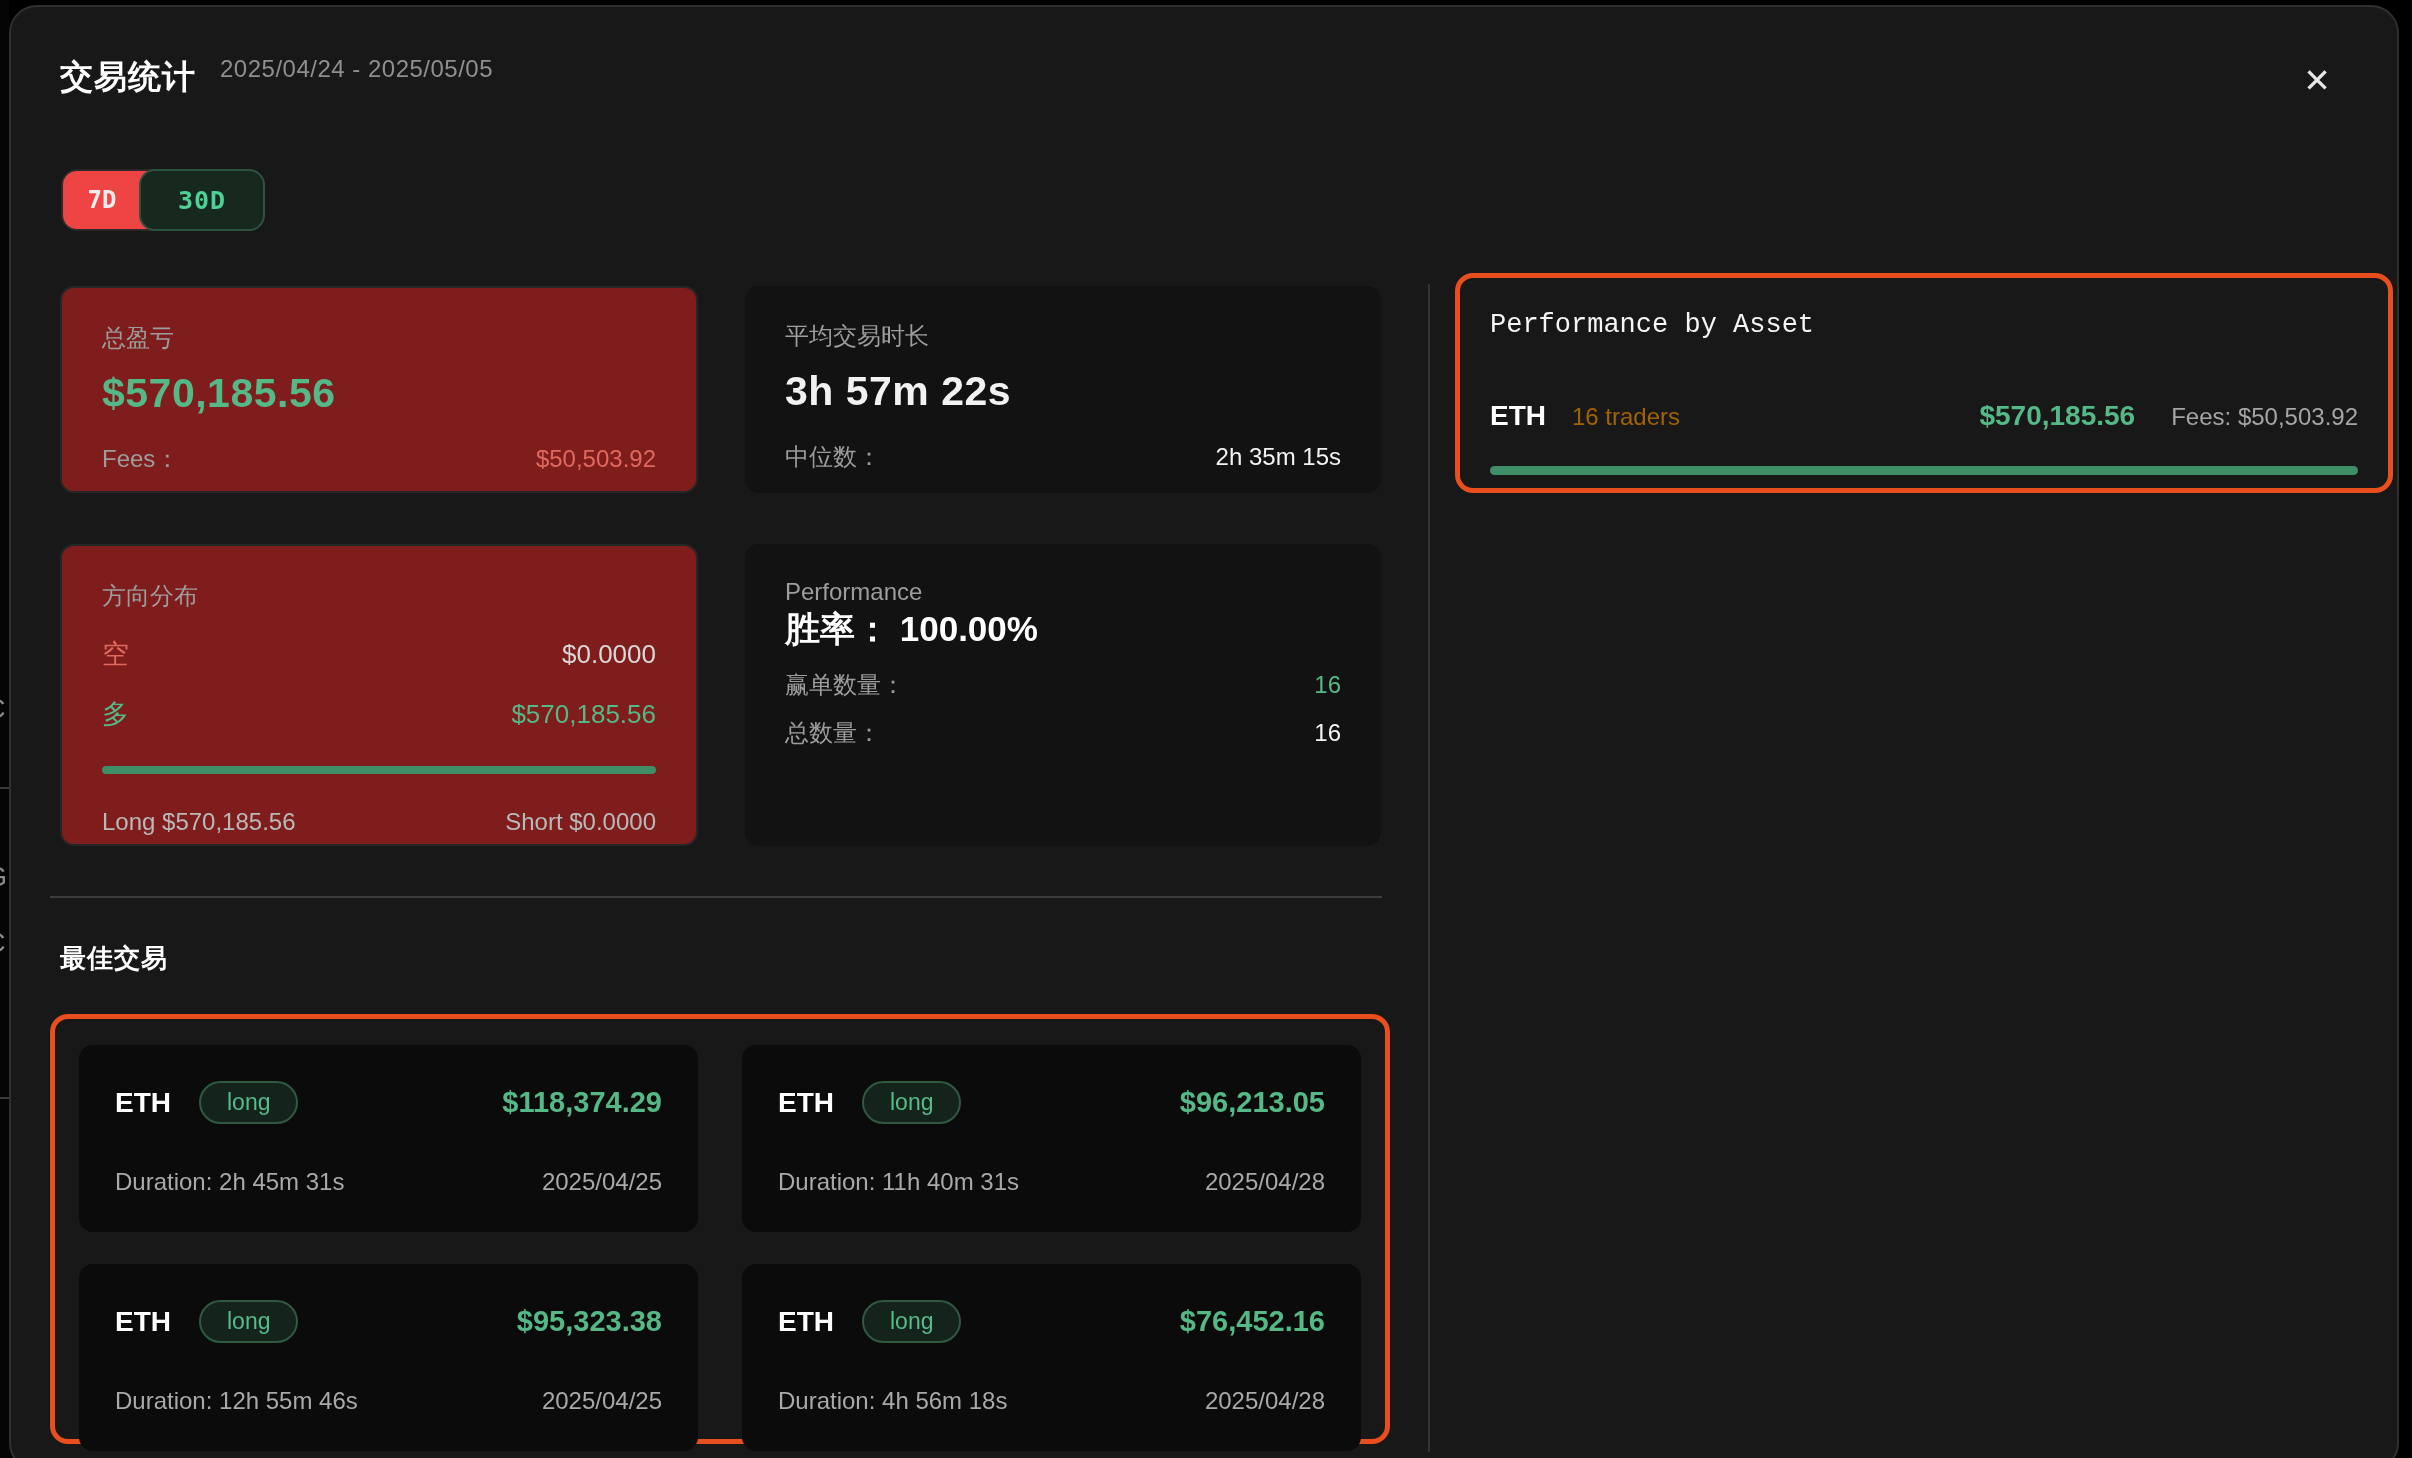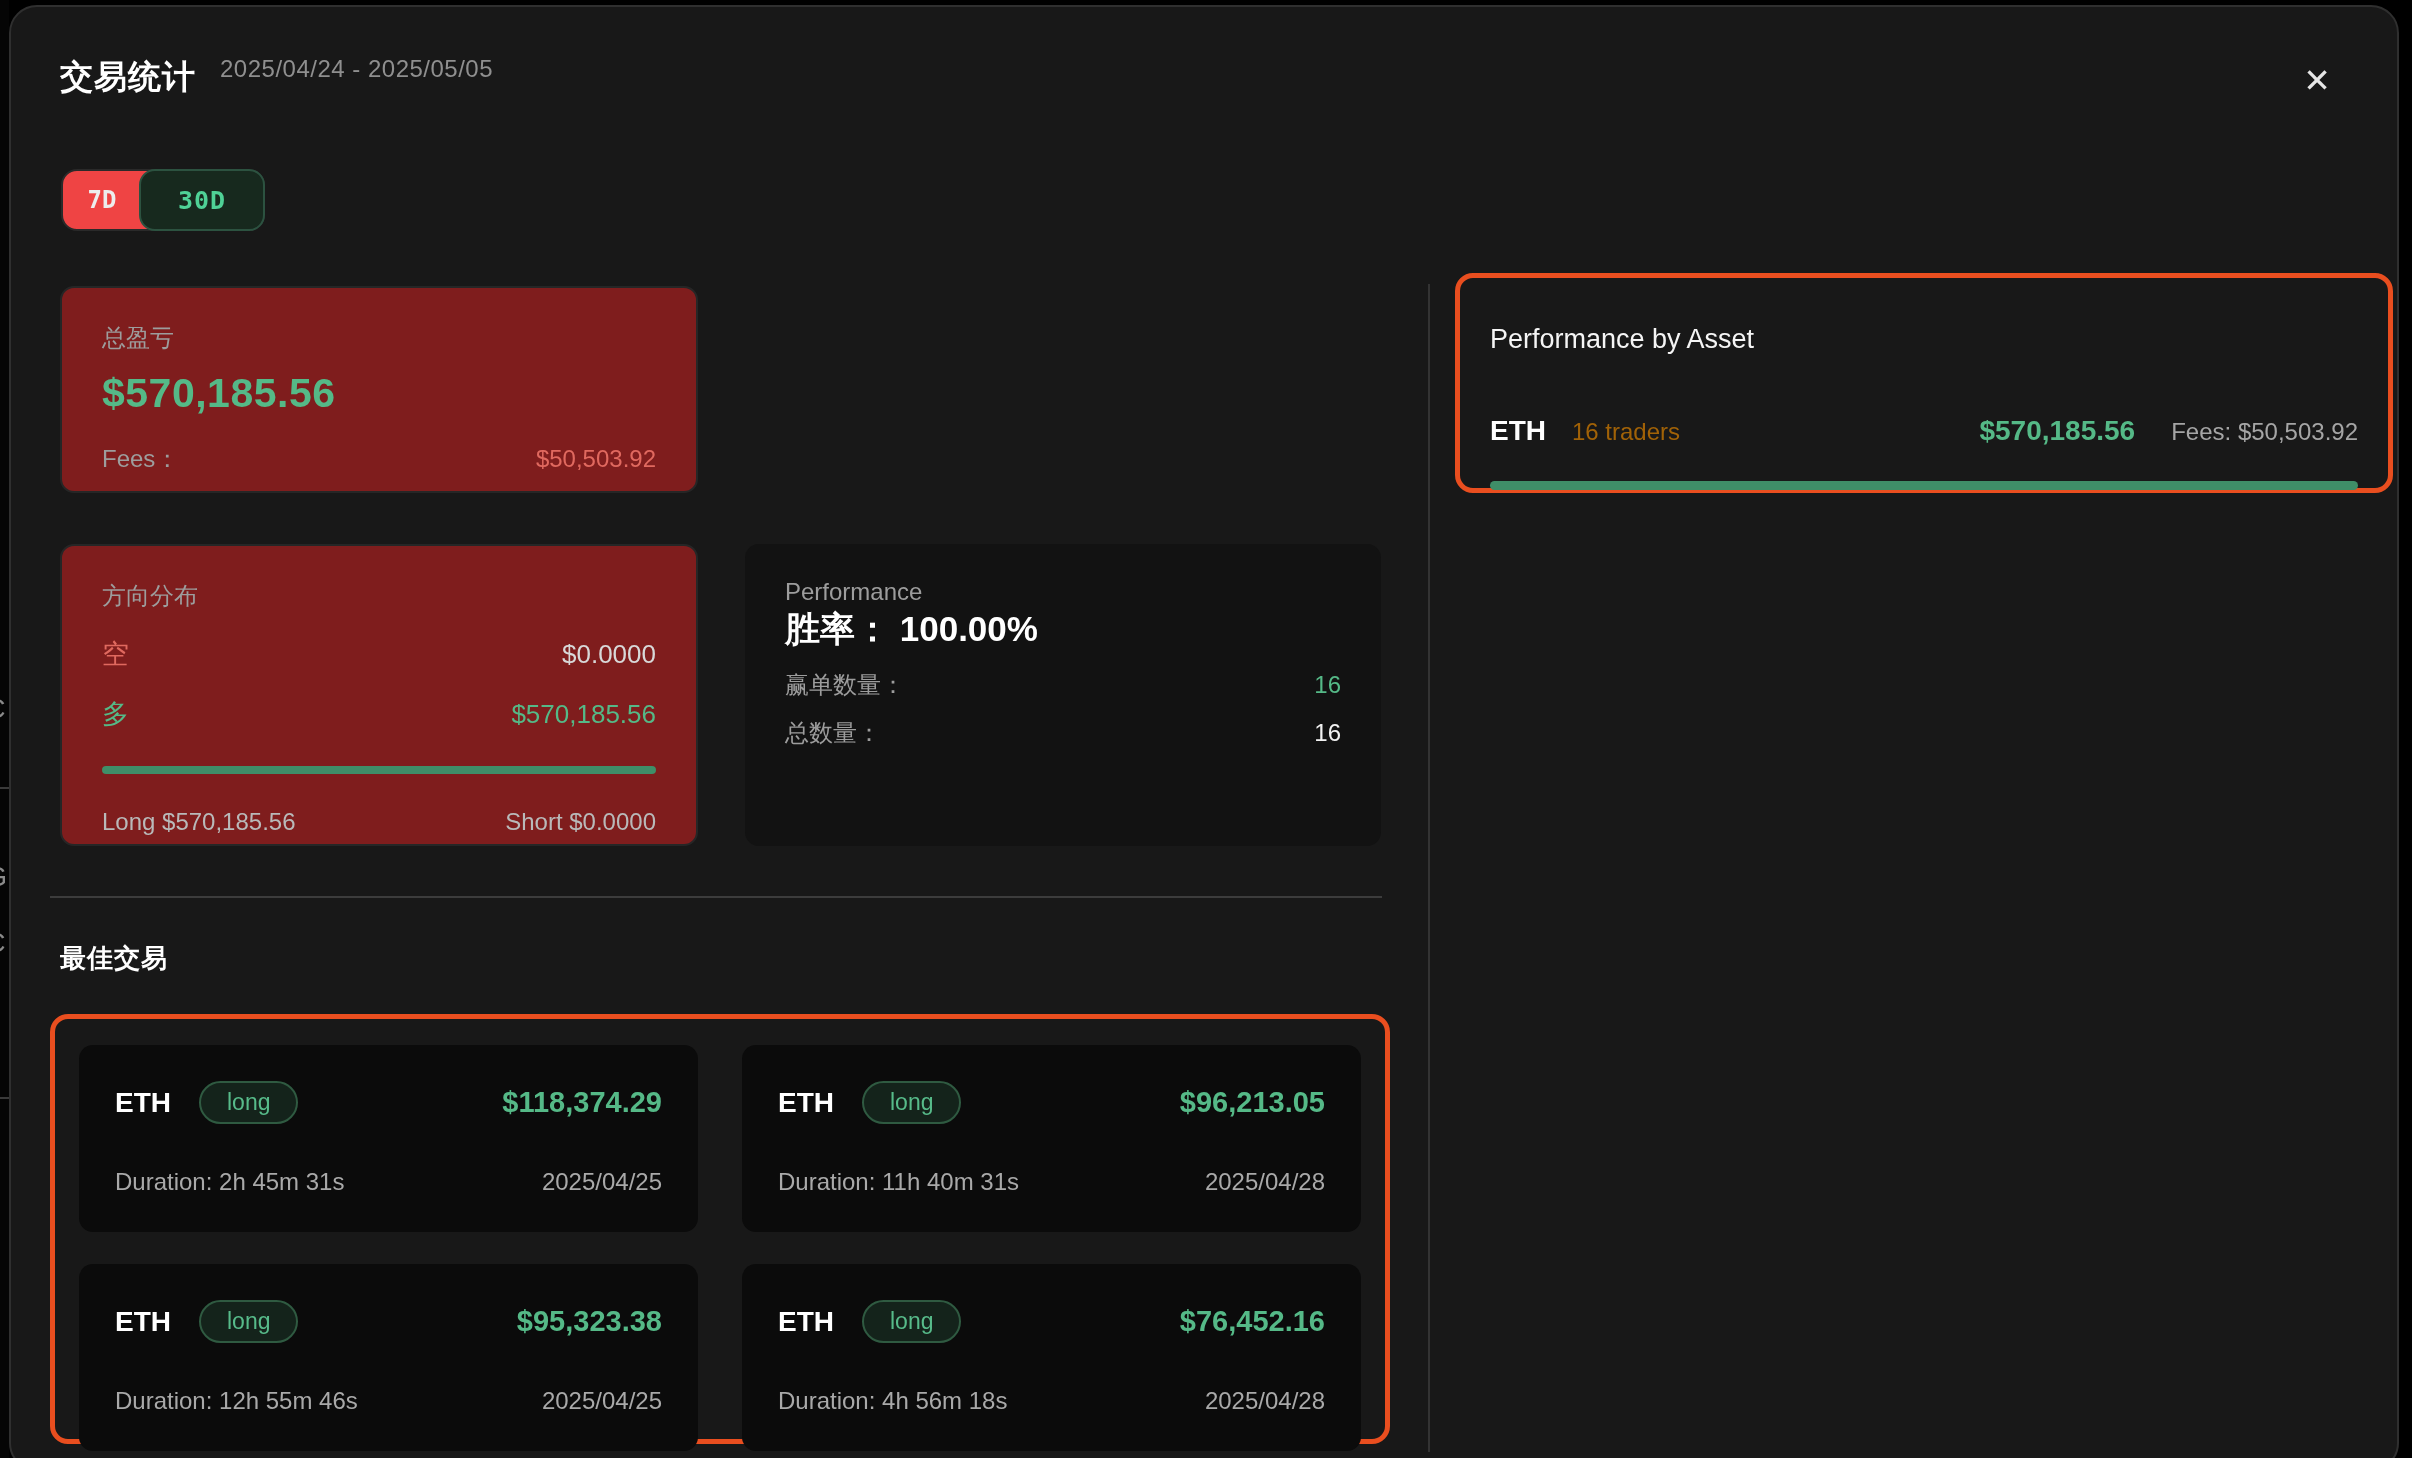--- a/index.html
+++ b/index.html
@@ -94,21 +94,21 @@
     background:#14231b; color:#57bb8a; font-size:23px;
   }
   .trade-pnl { margin-left:auto; font-size:29px; font-weight:bold; color:#55b987; }
   .trade-bottom { display:flex; justify-content:space-between; margin-top:44px; font-size:24px; color:#a9a9a9; }
 
   
   .v-divider { position:absolute; left:1417px; top:277px; width:2px; height:1168px; background:#333; }
   #asset-panel-box {
     left:1444px; top:266px; width:938px; height:220px; padding:26px 30px;
   }
-  .asset-title { font-size:27px; color:#f5f5f5; margin-top:20px; }
+  .asset-title { font-size:27px; color:#f5f5f5; margin-top:6px;font-family:Liberation Mono, monospace; }
   .asset-row { display:flex; align-items:baseline; margin-top:60px; }
   .asset-name { font-size:28px; font-weight:bold; color:#ffffff; }
   .asset-traders { font-size:24px; color:#a16207; margin-left:26px; }
   .asset-right { margin-left:auto; display:flex; align-items:baseline; gap:36px; }
   .asset-pnl { font-size:28px; font-weight:bold; color:#55b987; }
   .asset-fees { font-size:24px; color:#a5a5a5; }
   .asset-bar { height:9px; border-radius:5px; background:#3f8e68; width:100%; margin-top:34px; }
 </style>
 </head>
 <body>
@@ -140,20 +140,28 @@
 
   <div class="card card-bordered" id="card-total-pnl">
     <div class="card-label">总盈亏</div>
     <div class="big-value green">$570,185.56</div>
     <div class="kv-row">
       <span class="k">Fees：</span>
       <span class="red">$50,503.92</span>
     </div>
   </div>
 
+  <div class="card card-plain" id="card-duration">
+    <div class="card-label">平均交易时长</div>
+    <div class="big-value white">3h 57m 22s</div>
+    <div class="kv-row">
+      <span class="k">中位数：</span>
+      <span class="white">2h 35m 15s</span>
+    </div>
+  </div>
 
   <div class="card card-bordered" id="card-direction">
     <div class="card-label">方向分布</div>
     <div class="dir-row">
       <span class="red">空</span>
       <span class="v" style="color:#d8d8d8">$0.0000</span>
     </div>
     <div class="dir-row">
       <span class="green">多</span>
       <span class="v green">$570,185.56</span>

